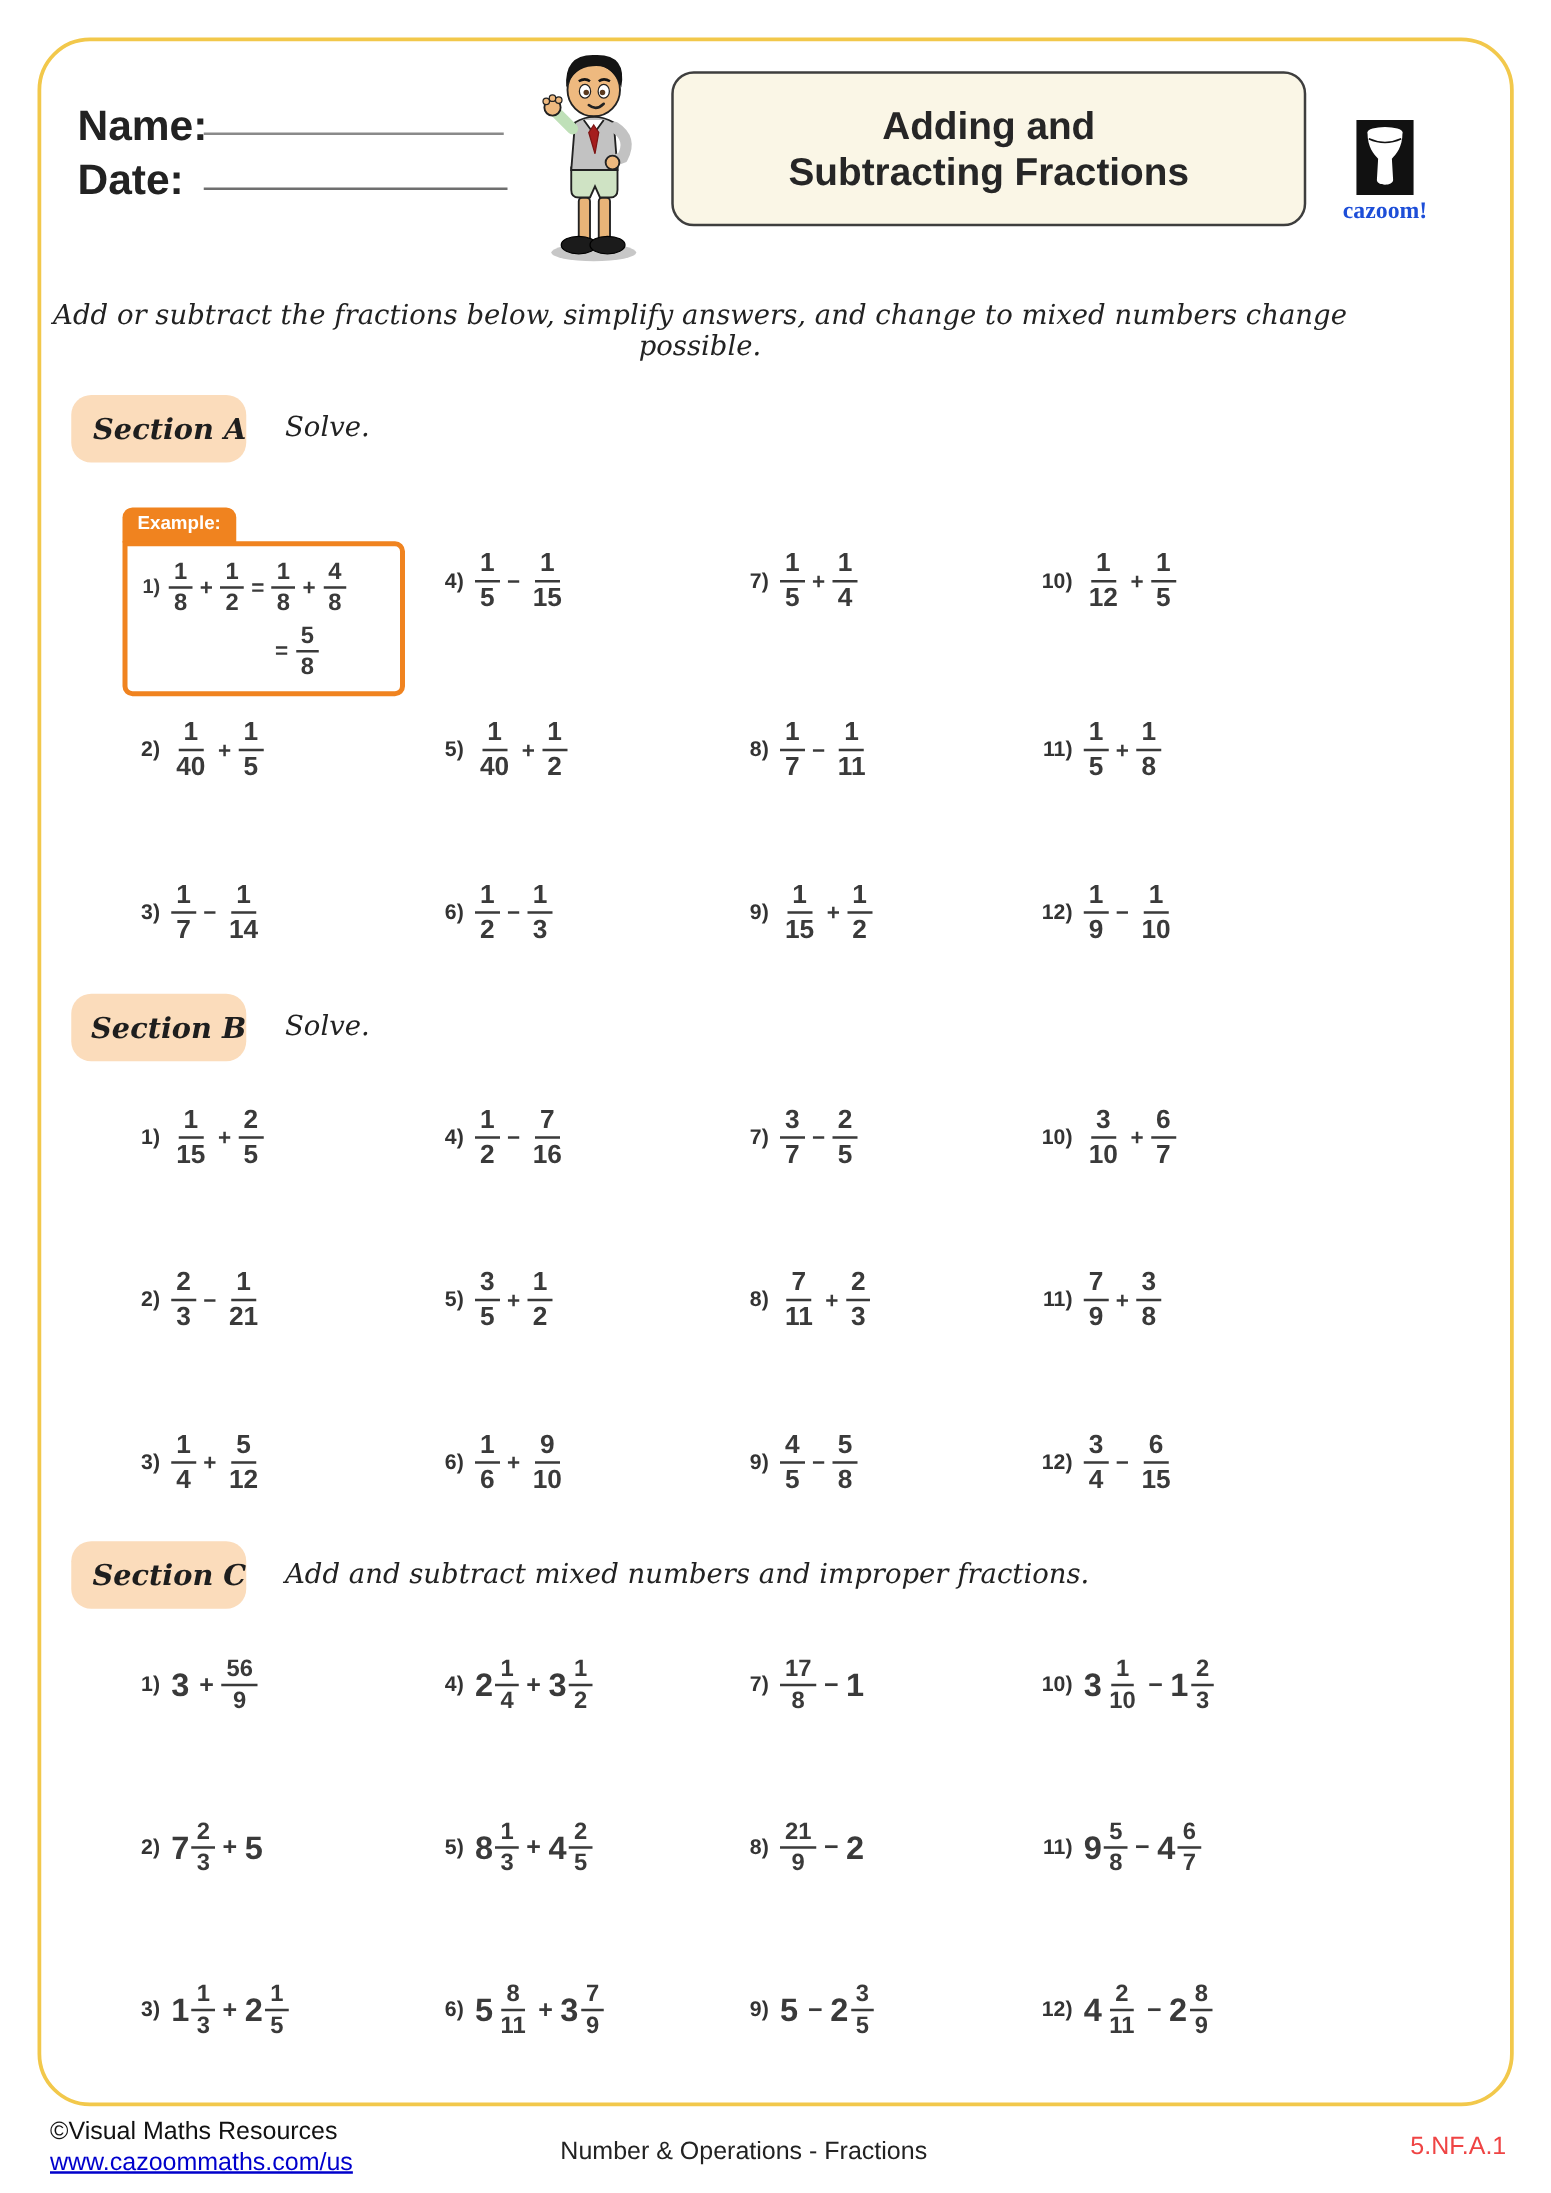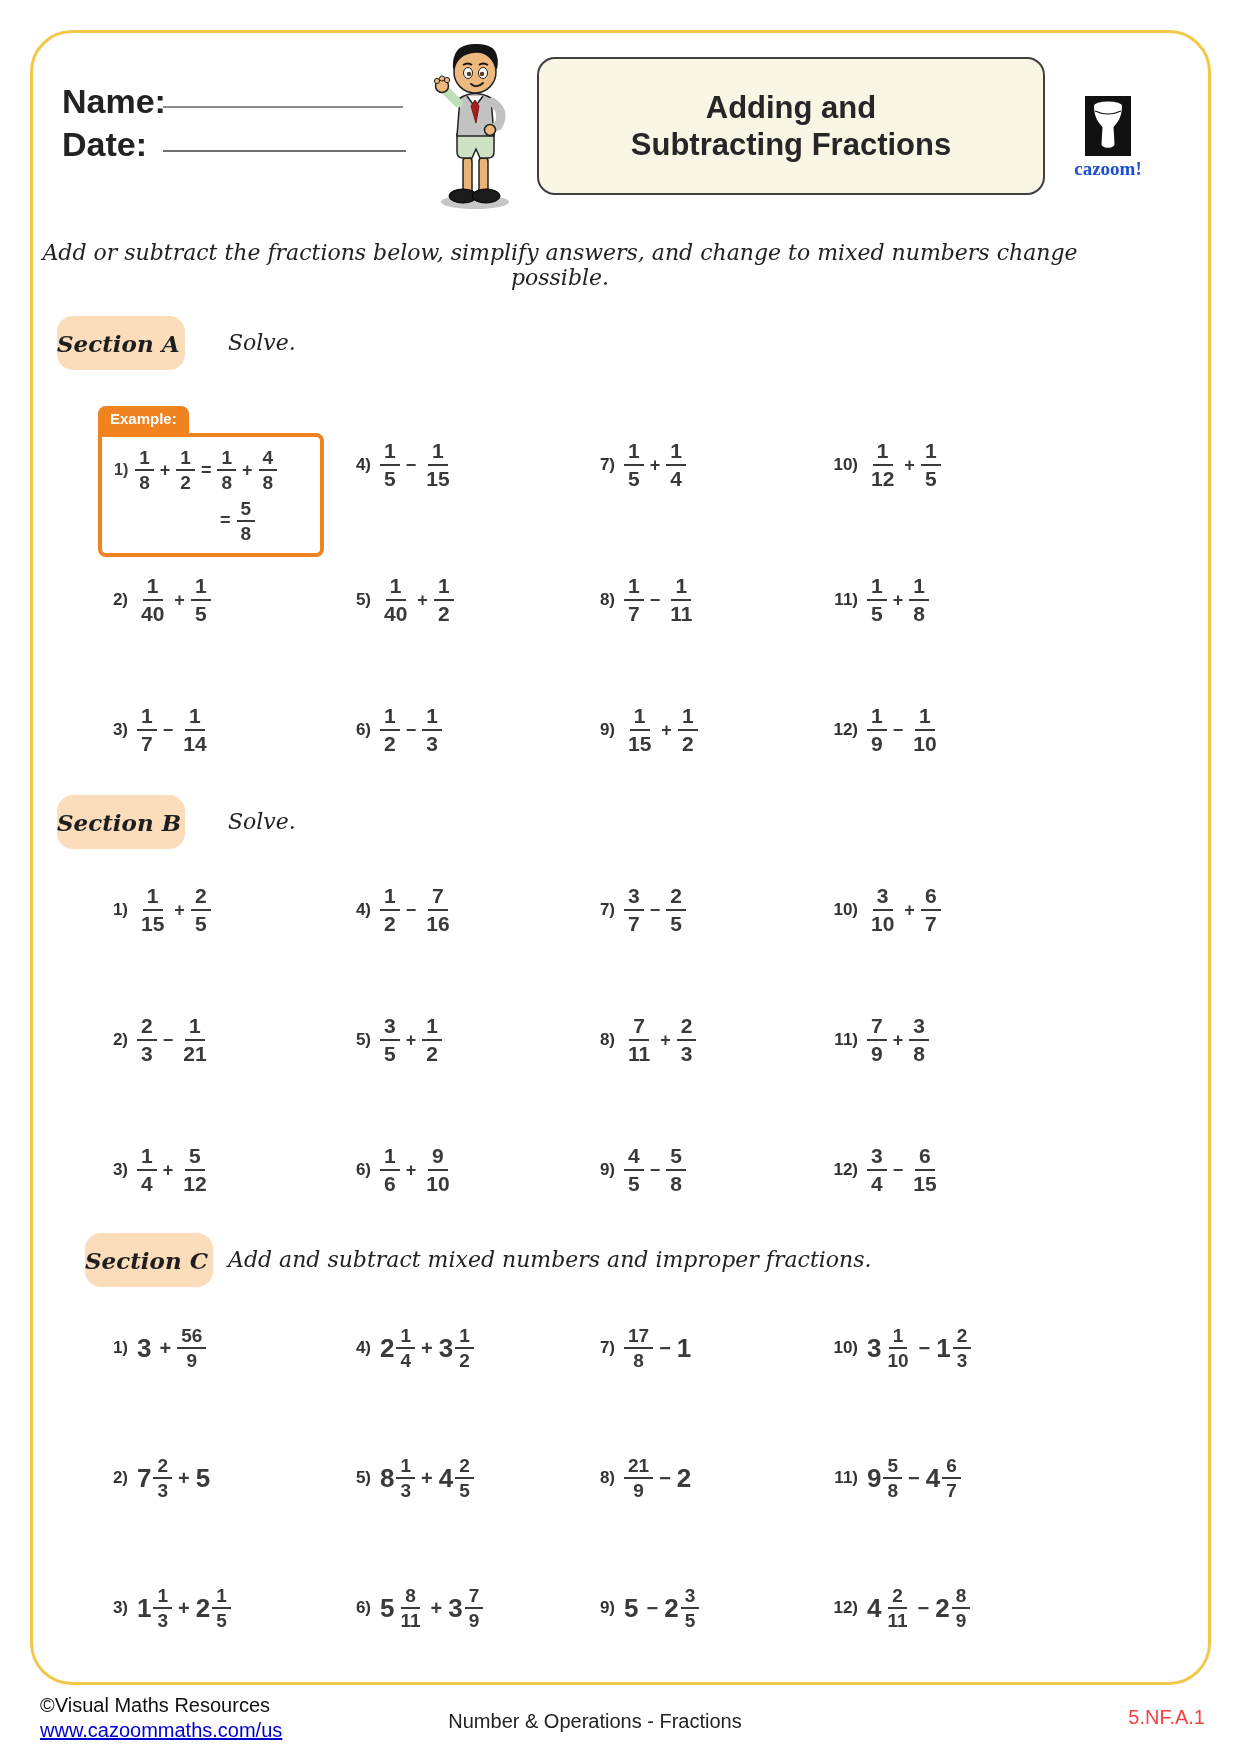--- a/index.html
+++ b/index.html
@@ -19,39 +19,39 @@
     border:3px solid var(--gold);border-radius:42px;}
 
   
   .hdr-label{font-weight:bold;font-size:34px;color:#222;}
   .name-label{left:62px;top:82px;}
   .date-label{left:62px;top:125px;}
   .write-line{height:0;border-top:2.5px solid #8a8a8a;}
   .name-line{left:163px;top:106px;width:240px;}
   .date-line{left:163px;top:150px;width:243px;border-top-color:#6f6f6f;}
 
-  .title-box{left:537px;top:57px;width:508px;height:138px;
+  .title-box{left:537px;top:57px;width:508px;height:124px;
     background:#FAF6E6;border:2.5px solid #3e3e3e;border-radius:18px;
     display:flex;flex-direction:column;justify-content:center;align-items:center;}
   .title-box span{font-weight:bold;font-size:31px;color:#262626;line-height:1.2;}
 
   .logo{left:1060px;top:96px;width:96px;text-align:center;}
   .logo svg{display:block;margin:0 auto;}
   .logo-text{font-family:"Liberation Serif",serif;font-weight:bold;font-size:19px;color:#1d4ed8;margin-top:2px;}
 
   
   .instruction{left:0;top:240px;width:1120px;text-align:center;
     font-family:"DejaVu Serif",serif;font-style:italic;font-size:22px;color:#222;}
 
   
-  .section-badge{left:57px;width:128px;height:54px;background:var(--peach);
-    border-radius:16px;display:flex;align-items:center;justify-content:flex-start;}
+  .section-badge{left:57px;width:140px;height:54px;background:var(--peach);
+    border-radius:16px;display:flex;align-items:center;justify-content:flex-end;}
   .section-badge span{font-family:"DejaVu Serif",serif;font-style:italic;font-weight:bold;
     font-size:23px;color:#1e1e1e;}
-  .badge-a{top:316px;} .badge-b{top:795px;} .badge-c{top:1233px;margin-left:28px;}
+  .badge-a{top:316px;} .badge-b{top:795px;} .badge-c{top:1233px;}
   .section-instr{left:228px;font-family:"DejaVu Serif",serif;font-style:italic;
     font-size:22px;color:#222;}
   .instr-a{top:330px;} .instr-b{top:809px;} .instr-c{top:1247px;}
 
   
   .example-tab{left:98px;top:406px;height:28px;padding:4px 12px 0 12px;
     background:var(--orange);border-radius:8px 8px 0 0;color:#fff;
     font-weight:bold;font-size:15px;}
   .example-body{left:98px;top:433px;width:226px;height:124px;background:#fff;
     border:4px solid var(--orange);border-radius:0 8px 8px 8px;

